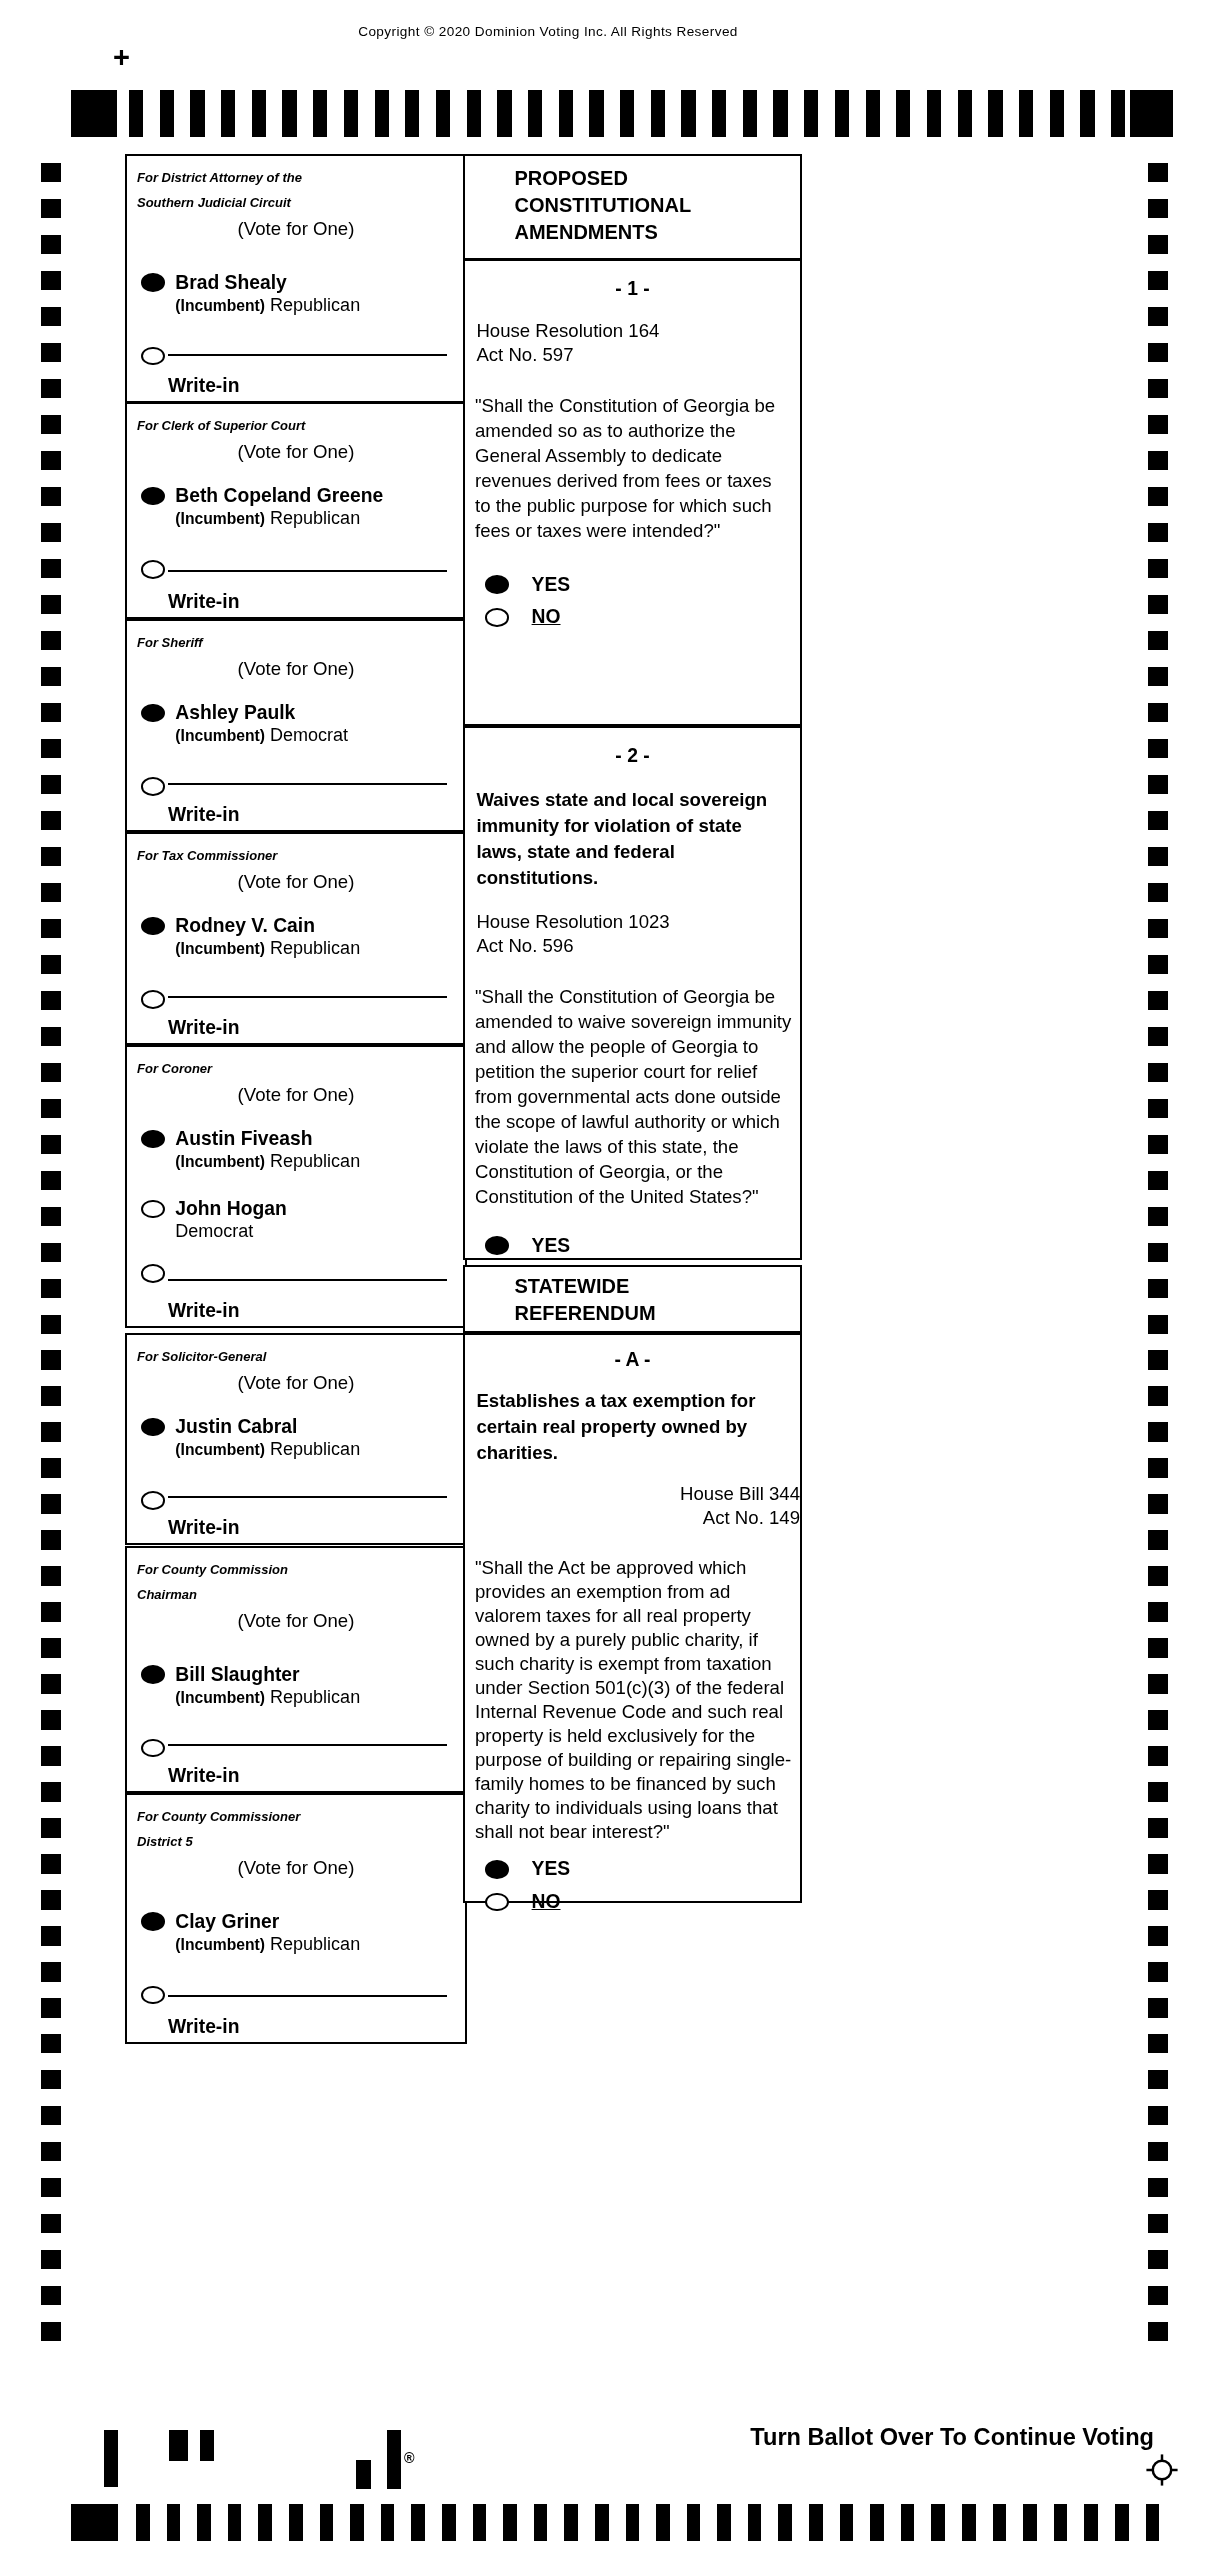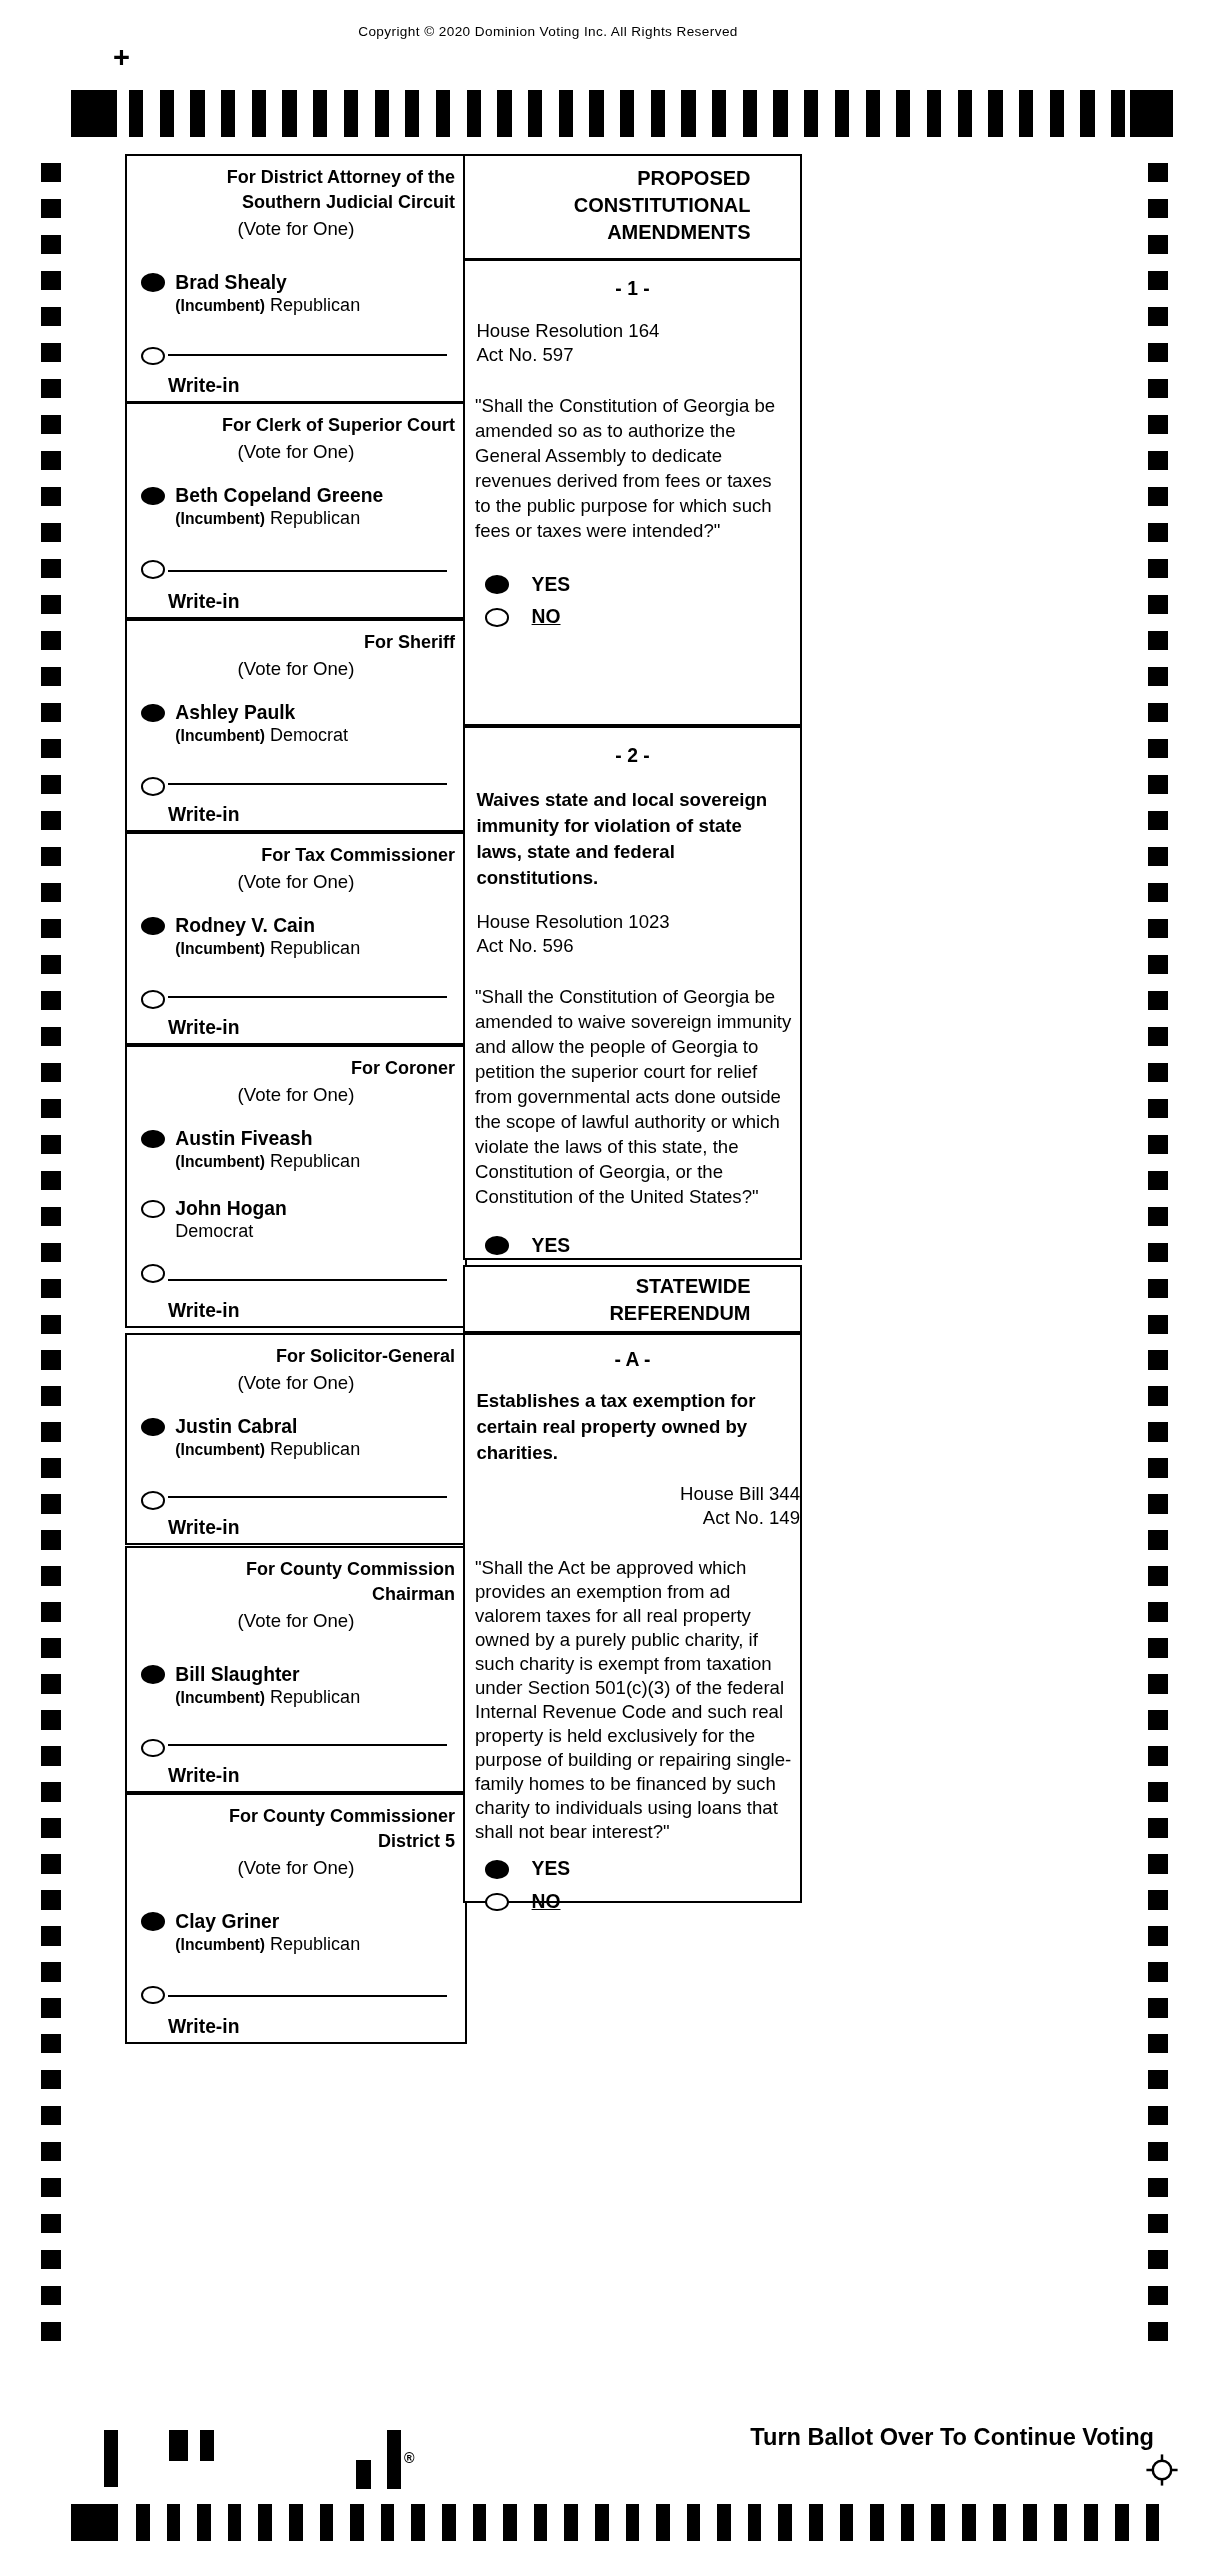--- a/index.html
+++ b/index.html
@@ -16,36 +16,36 @@
   .bar-row div{background:#000;flex:none;}
   .top-bars div{width:14.3px;height:47px;margin-right:16.4px;}
   .bottom-bars div{width:13.6px;height:37px;margin-right:17px;}
   .sq-col{position:absolute;display:flex;flex-direction:column;}
   .sq-col div{width:20px;height:19.3px;background:#000;margin-bottom:16.7px;flex:none;}
   .reg-glyph{position:absolute;font-size:14.3px;font-weight:bold;}
   
   .bx{position:absolute;border:2.1px solid #000;box-sizing:border-box;background:#fff;}
   .contest{left:125px;width:342px;}
   .measure{left:463px;width:339px;}
-  .title{font-weight:bold;font-size:18px;line-height:25px;text-align:right;margin:8.6px 10px 0;}
+  .title{font-weight:bold;font-size:13px;line-height:25px;text-align:left;margin:8.6px 10px 0;font-style:italic;}
   .vfo{font-size:18.6px;line-height:23.6px;text-align:center;margin-top:2.9px;}
   .cand{position:relative;margin-left:14.3px;padding-left:34px;margin-top:21.4px;min-height:40px;}
   .two .cand1{margin-top:31px;}
   .cand .oval{position:absolute;left:0;top:1.4px;}
   .cand-name{font-weight:bold;font-size:19.3px;line-height:21.4px;display:block;}
   .cand-detail{font-size:18px;line-height:20px;display:block;margin-top:1.4px;}
   .cand-detail .inc{font-weight:bold;font-size:15.7px;}
   .cand-empty{margin-left:14.3px;margin-top:31px;}
   .c5-empty{margin-top:23px;}
   .oval{width:23.6px;height:18.6px;border:2.1px solid #000;border-radius:50%;box-sizing:border-box;background:#fff;}
   .oval.filled{background:#000;}
   .writein{position:absolute;left:41px;right:18px;bottom:4.3px;border-top:2.1px solid #000;
     font-weight:bold;font-size:19.3px;padding-top:19px;}
   
-  .mhead{font-weight:bold;font-size:20px;line-height:27px;text-align:right;margin:8.6px auto 0;max-width:236px;}
+  .mhead{font-weight:bold;font-size:20px;line-height:27px;text-align:left;margin:8.6px auto 0;max-width:236px;}
   .mnum{font-weight:bold;font-size:19.3px;text-align:center;margin-top:17px;}
   .msum{font-weight:bold;font-size:18.6px;line-height:26px;margin:20px 10px 0 11.4px;}
   .mrefs{font-size:18.6px;line-height:24px;margin:18.6px 0 0 11.4px;white-space:pre-line;}
   .mq{font-size:18.6px;line-height:25px;margin:26px 8.6px 0 10px;}
   .mq.tight{line-height:24px;}
   .opt{display:flex;align-items:center;gap:23px;margin-left:20px;text-align:center;}
   .opt-label{font-weight:bold;font-size:19.3px;}
   .mt-yes1{margin-top:31px;} .mt-yes2{margin-top:26px;} .mt-yesA{margin-top:14.3px;}
   .mt-no{margin-top:10.7px;text-decoration:underline;}
   

